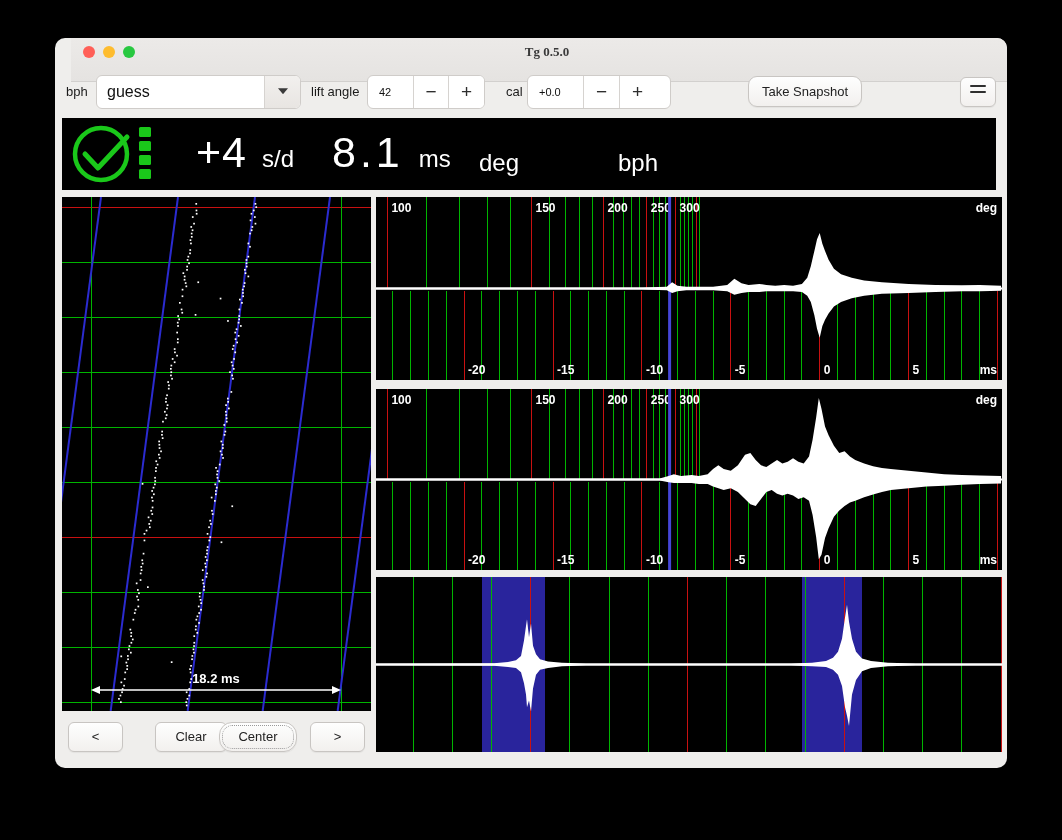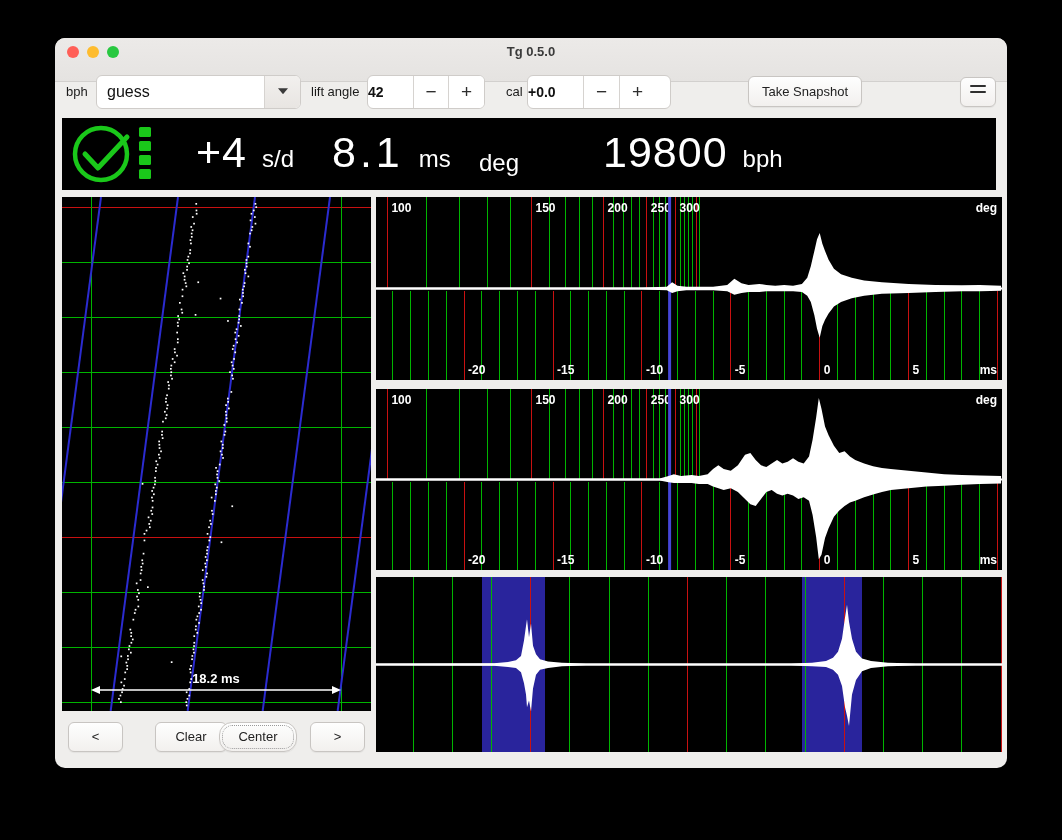--- a/index.html
+++ b/index.html
@@ -1,35 +1,35 @@
 <!DOCTYPE html>
 <html><head>
 <meta charset="utf-8">
 <style>
   html,body{margin:0;padding:0;background:#000;width:1062px;height:840px;font-family:"Liberation Sans","DejaVu Sans",sans-serif;}
   *{box-sizing:border-box;}
   #window{position:absolute;left:55px;top:38px;width:952px;height:730px;background:#efeeec;border-radius:10px;overflow:hidden;box-shadow:0 18px 40px rgba(0,0,0,.55);}
   
-  #titlebar{position:absolute;left:0;top:0;width:100%;height:44px;background:linear-gradient(#eceae8,#e5e3e1);border-bottom:1px solid #d2d0ce;}
+  #titlebar{position:absolute;left:16px;top:0;width:100%;height:44px;background:linear-gradient(#eceae8,#e5e3e1);border-bottom:1px solid #d2d0ce;font-family:Liberation Serif, serif;}
   .traffic{position:absolute;top:8px;width:12px;height:12px;border-radius:50%;}
   #win-title{position:absolute;left:0;top:0;width:100%;height:28px;line-height:28px;text-align:center;font-size:13px;font-weight:bold;color:#3a3a3a;}
   
   #toolbar{position:absolute;left:0;top:28px;width:100%;height:52px;}
   .tb-label{position:absolute;top:0;height:52px;line-height:52px;font-size:13px;color:#1b1b1b;}
   .field{background:#fff;border:1px solid #cfccc9;border-radius:6px;font-size:14px;color:#111;}
   #bph-combo{position:absolute;left:41px;top:9px;width:205px;height:34px;display:flex;cursor:default;}
   #bph-combo .combo-text{flex:1;line-height:32px;padding-left:10px;font-size:16px;color:#111;}
   #bph-combo .combo-btn{width:36px;border-left:1px solid #d6d3d0;background:linear-gradient(#f2f0ee,#e8e5e2);border-radius:0 5px 5px 0;position:relative;}
   #bph-combo .combo-btn:after{content:"";position:absolute;left:50%;top:50%;transform:translate(-50%,-35%);border:5px solid transparent;border-top:6px solid #3a3a3a;}
   .spin{position:absolute;top:9px;height:34px;display:flex;}
-  .spin .sp-val{line-height:32px;padding-left:0;font-size:14px;color:#111;font-weight:bold;}
+  .spin .sp-val{line-height:32px;padding-left:11px;font-size:11px;color:#111;}
   .spin .sp-btn{width:36px;border-left:1px solid #d6d3d0;background:#fff;font-size:19px;color:#2e2e2e;text-align:center;line-height:31px;cursor:default;}
   .spin .sp-btn:last-child{border-radius:0 5px 5px 0;}
   .mac-btn{background:linear-gradient(#fefefe,#f2f0ee);border:1px solid #c8c5c2;border-radius:6px;font-size:13px;color:#222;text-align:center;box-shadow:0 1px 1px rgba(0,0,0,.05);cursor:default;}
-  #snapshot-btn{position:absolute;left:693px;top:10px;width:114px;height:31px;line-height:29px;}
+  #snapshot-btn{position:absolute;left:693px;top:10px;width:114px;height:31px;line-height:29px;border-radius:9px;}
   #menu-btn{position:absolute;left:905px;top:11px;width:36px;height:30px;padding:7px 9px;}
   #menu-btn .bar{height:2.4px;background:#2f2f2f;border-radius:1px;margin-bottom:3.4px;}
   
   #readout{position:absolute;left:7px;top:80px;width:934px;height:72px;background:#000;}
   #readout svg{position:absolute;left:0;top:0;}
   .ro-group{position:absolute;bottom:13px;display:flex;align-items:baseline;color:#fff;white-space:nowrap;}
   .ro-val{font-size:43px;letter-spacing:1px;}
   .ro-unit{font-size:24px;margin-left:15px;}
   
   .plotbox{position:absolute;background:#000;}
@@ -96,21 +96,20 @@
       <span class="ro-unit">s/d</span>
     </div>
     <div class="ro-group" style="left:270px">
       <span class="ro-val" style="letter-spacing:4px">8.1</span>
       <span class="ro-unit">ms</span>
     </div>
     <div class="ro-group" style="left:402px">
       <span class="ro-unit">deg</span>
     </div>
     <div class="ro-group" style="left:541px">
-      <span class="ro-val">19800</span>
       <span class="ro-unit">bph</span>
     </div>
   </div>
 
   <svg class="plotbox" id="paperstrip" style="left:7px;top:159px" width="309" height="514">
       <g>
         <line x1="0" y1="10" x2="309" y2="10" stroke="#c81111" stroke-width="1" shape-rendering="crispEdges"></line>
         <line x1="0" y1="65" x2="309" y2="65" stroke="#00b400" stroke-width="1" shape-rendering="crispEdges"></line>
         <line x1="0" y1="120" x2="309" y2="120" stroke="#00b400" stroke-width="1" shape-rendering="crispEdges"></line>
         <line x1="0" y1="175" x2="309" y2="175" stroke="#00b400" stroke-width="1" shape-rendering="crispEdges"></line>

